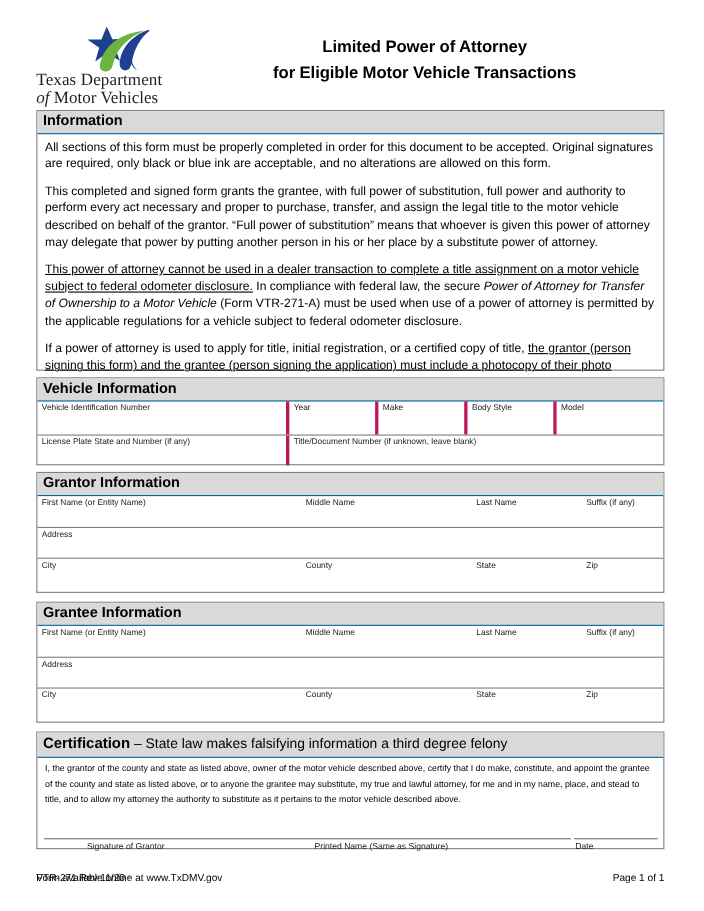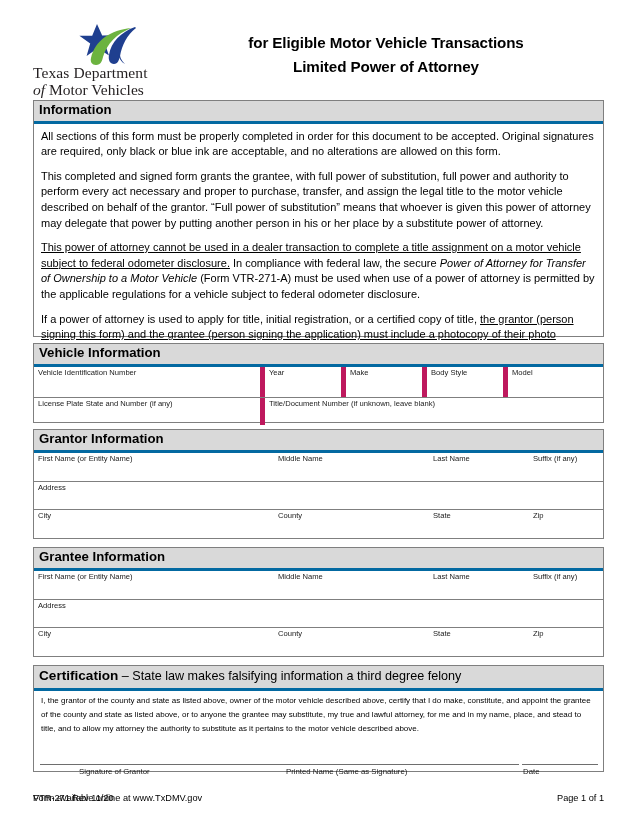--- a/index.html
+++ b/index.html
@@ -86,21 +86,21 @@
   .section {
     position: absolute;
     left: 33px;
     width: 571px;
     box-sizing: border-box;
     border: 1px solid #7f7f7f;
     background: #ffffff;
   }
   .sec-head {
     background: #d9d9d9;
-    border-bottom: 3px solid #0369a1;
+    border-bottom: 1px solid #0369a1;
     box-sizing: border-box;
     padding: 1px 0 2px 5px;
     font-size: 13.2px;
     font-weight: bold;
     line-height: 1.25;
   }
   .sec-head.tall { padding: 2px 0 3px 5px; font-size: 13.6px; }
   .sec-head .norm {
     font-weight: normal;
     font-size: 12.6px;
@@ -128,21 +128,21 @@
   .fcell {
     position: absolute;
     top: 0;
     height: 100%;
     box-sizing: border-box;
     padding: 1px 0 0 4px;
     font-size: 7.6px;
     line-height: 1.35;
     color: #1a1a1a;
   }
-  .fcell.vdiv { border-left: 5px solid #be185d; }
+  .fcell.vdiv { border-left: 3px solid #be185d; }
 
   
   .cert-body {
     padding: 3px 7px 0 7px;
     font-size: 8.0px;
     line-height: 1.78;
   }
   .sig-row {
     position: relative;
     height: 28px;
@@ -194,22 +194,22 @@
           <path d="M41 30 C42 34 44 38 48 40 C44 36 43 33 43 30 Z" fill="#1f3f8f"></path>
         </svg>
       </div>
       <div class="logo-text">
         <span class="logo-line1">Texas Department</span>
         <span class="logo-line2"><span class="ital">of</span><span> Motor Vehicles</span></span>
       </div>
     </div>
 
     <div class="doc-title">
+      <span>Limited Power of Attorney</span>
       <span>for Eligible Motor Vehicle Transactions</span>
-      <span>Limited Power of Attorney</span>
     </div>
   </div>
 
   <div class="section" style="top:100px; height:237px;">
     <div class="sec-head">Information</div>
     <div class="sec-body">
       <p>All sections of this form must be properly completed in order for this document to be accepted.  Original signatures are required, only black or blue ink are acceptable, and no alterations are allowed on this form.</p>
       <p>This completed and signed form grants the grantee, with full power of substitution, full power and authority to perform every act necessary and proper to purchase, transfer, and assign the legal title to the motor vehicle described on behalf of the grantor.  “Full power of substitution” means that whoever is given this power of attorney may delegate that power by putting another person in his or her place by a substitute power of attorney.</p>
       <p><span class="u">This power of attorney cannot be used in a dealer transaction to complete a title assignment on a motor vehicle subject to federal odometer disclosure.</span><span>  In compliance with federal law, the secure </span><span class="i">Power of Attorney for Transfer of Ownership to a Motor Vehicle</span><span> (Form VTR-271-A) must be used when use of a power of attorney is permitted by the applicable regulations for a vehicle subject to federal odometer disclosure.</span></p>
       <p><span>If a power of attorney is used to apply for title, initial registration, or a certified copy of title, </span><span class="u">the grantor (person signing this form) and the grantee (person signing the application) must include a photocopy of their photo identification as required by state law.</span></p>

